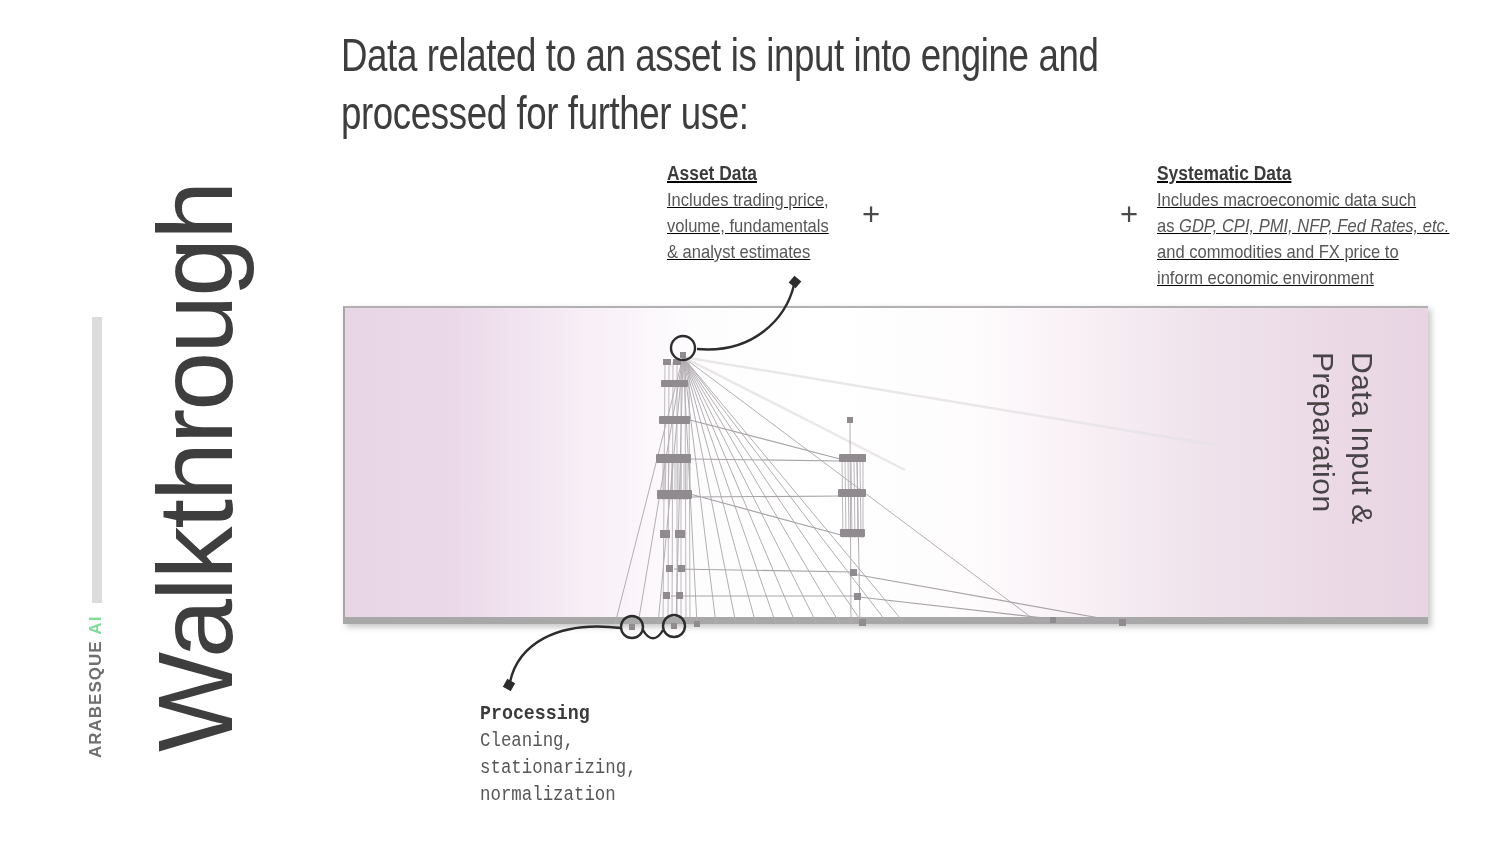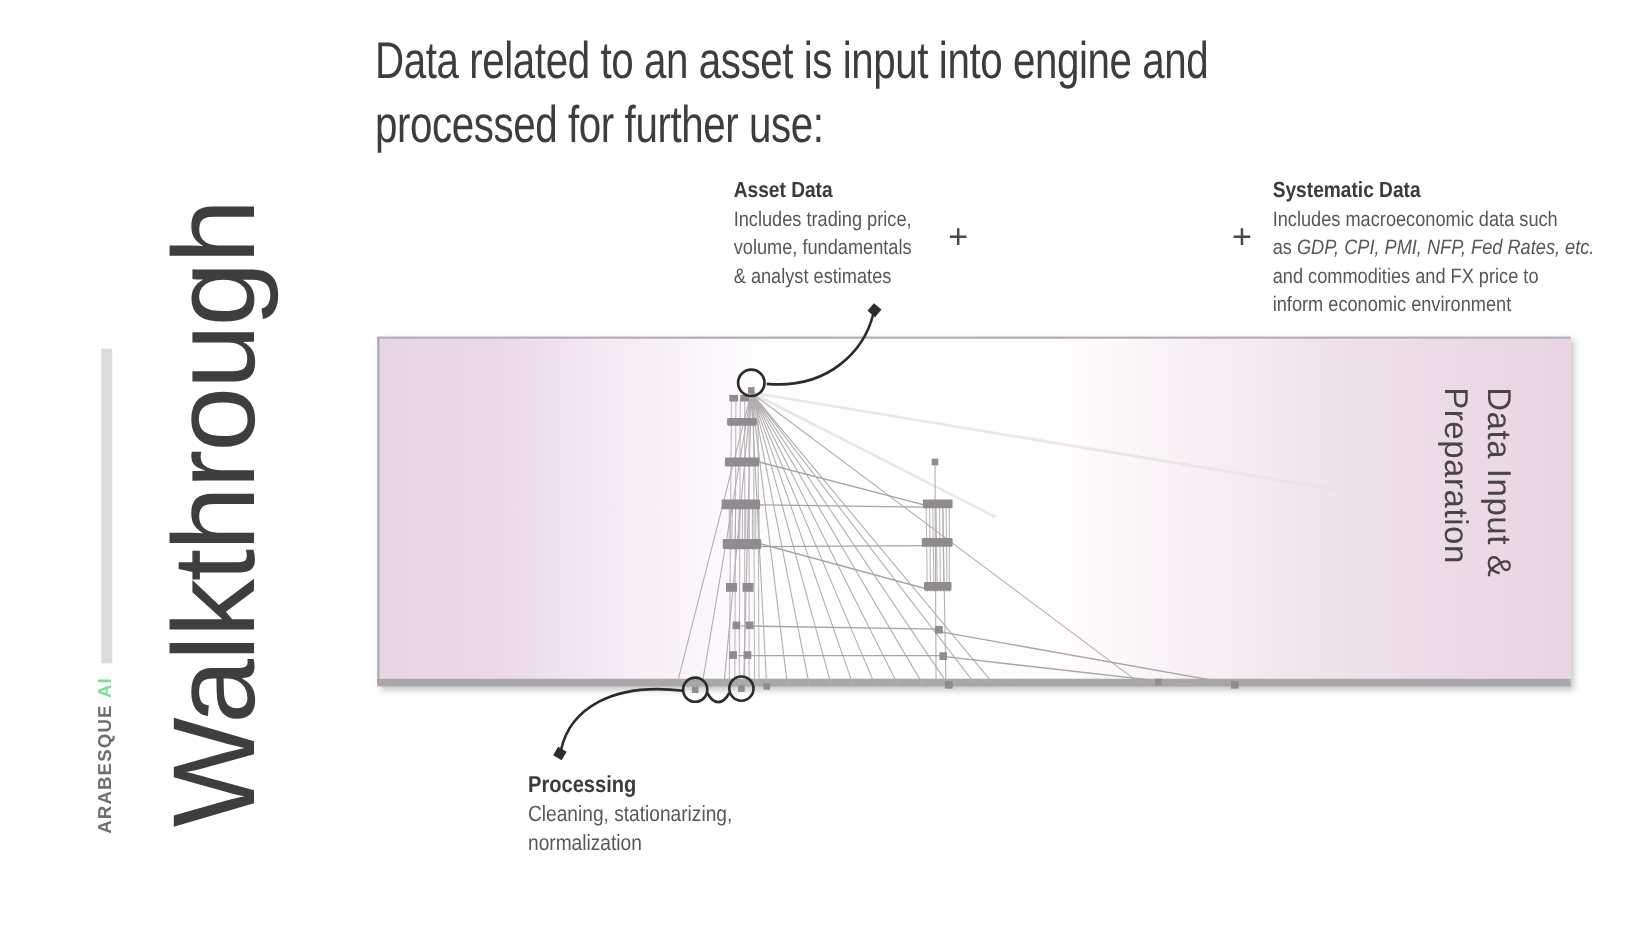--- a/index.html
+++ b/index.html
@@ -26,21 +26,21 @@
   }
 
   
   .heading{
     left:341px;top:26px;width:1150px;
     font-size:47px;line-height:58px;color:#3d3d3d;letter-spacing:-0.5px;
     transform:scaleX(0.78);transform-origin:0 0;
   }
 
   
-  .col{top:160px;}
+  .col{top:160px;text-decoration:underline;}
   .col-inner{transform:scaleX(0.87);transform-origin:0 0;}
   .col-title{font-size:20px;font-weight:600;color:#3b3b3b;line-height:27px;}
   .col-line{font-size:19px;color:#575757;line-height:26px;}
   .it{font-style:italic;}
   .plus{
     top:197px;font-size:31px;color:#4a4a4a;font-weight:400;
   }
 
   
   .banner{
@@ -50,21 +50,21 @@
     background:linear-gradient(90deg,#e7d4e5 0%,#ebd9ea 10%,#f7eef6 22%,#fefdfe 32%,#ffffff 45%,#fefcfd 58%,#f8f0f5 68%,#efe2eb 80%,#e8d4e2 100%);
     box-shadow:3px 3px 6px rgba(110,105,110,0.40);
   }
   .banner-label{
     left:1382px;top:352px;width:250px;
     transform:rotate(90deg);transform-origin:0 0;
     font-size:30px;line-height:39px;color:#474346;letter-spacing:0.5px;
   }
 
   
-  .processing{left:480px;top:700px;width:260px;}
+  .processing{left:480px;top:700px;width:260px;font-family:Liberation Mono, monospace;}
   .processing .col-title{font-size:21px;}
   .processing .col-line{font-size:20px;line-height:27px;}
 
   svg.overlay{position:absolute;left:0;top:0;pointer-events:none;}
 </style>
 </head>
 <body>
 
 <div class="slide">
 

